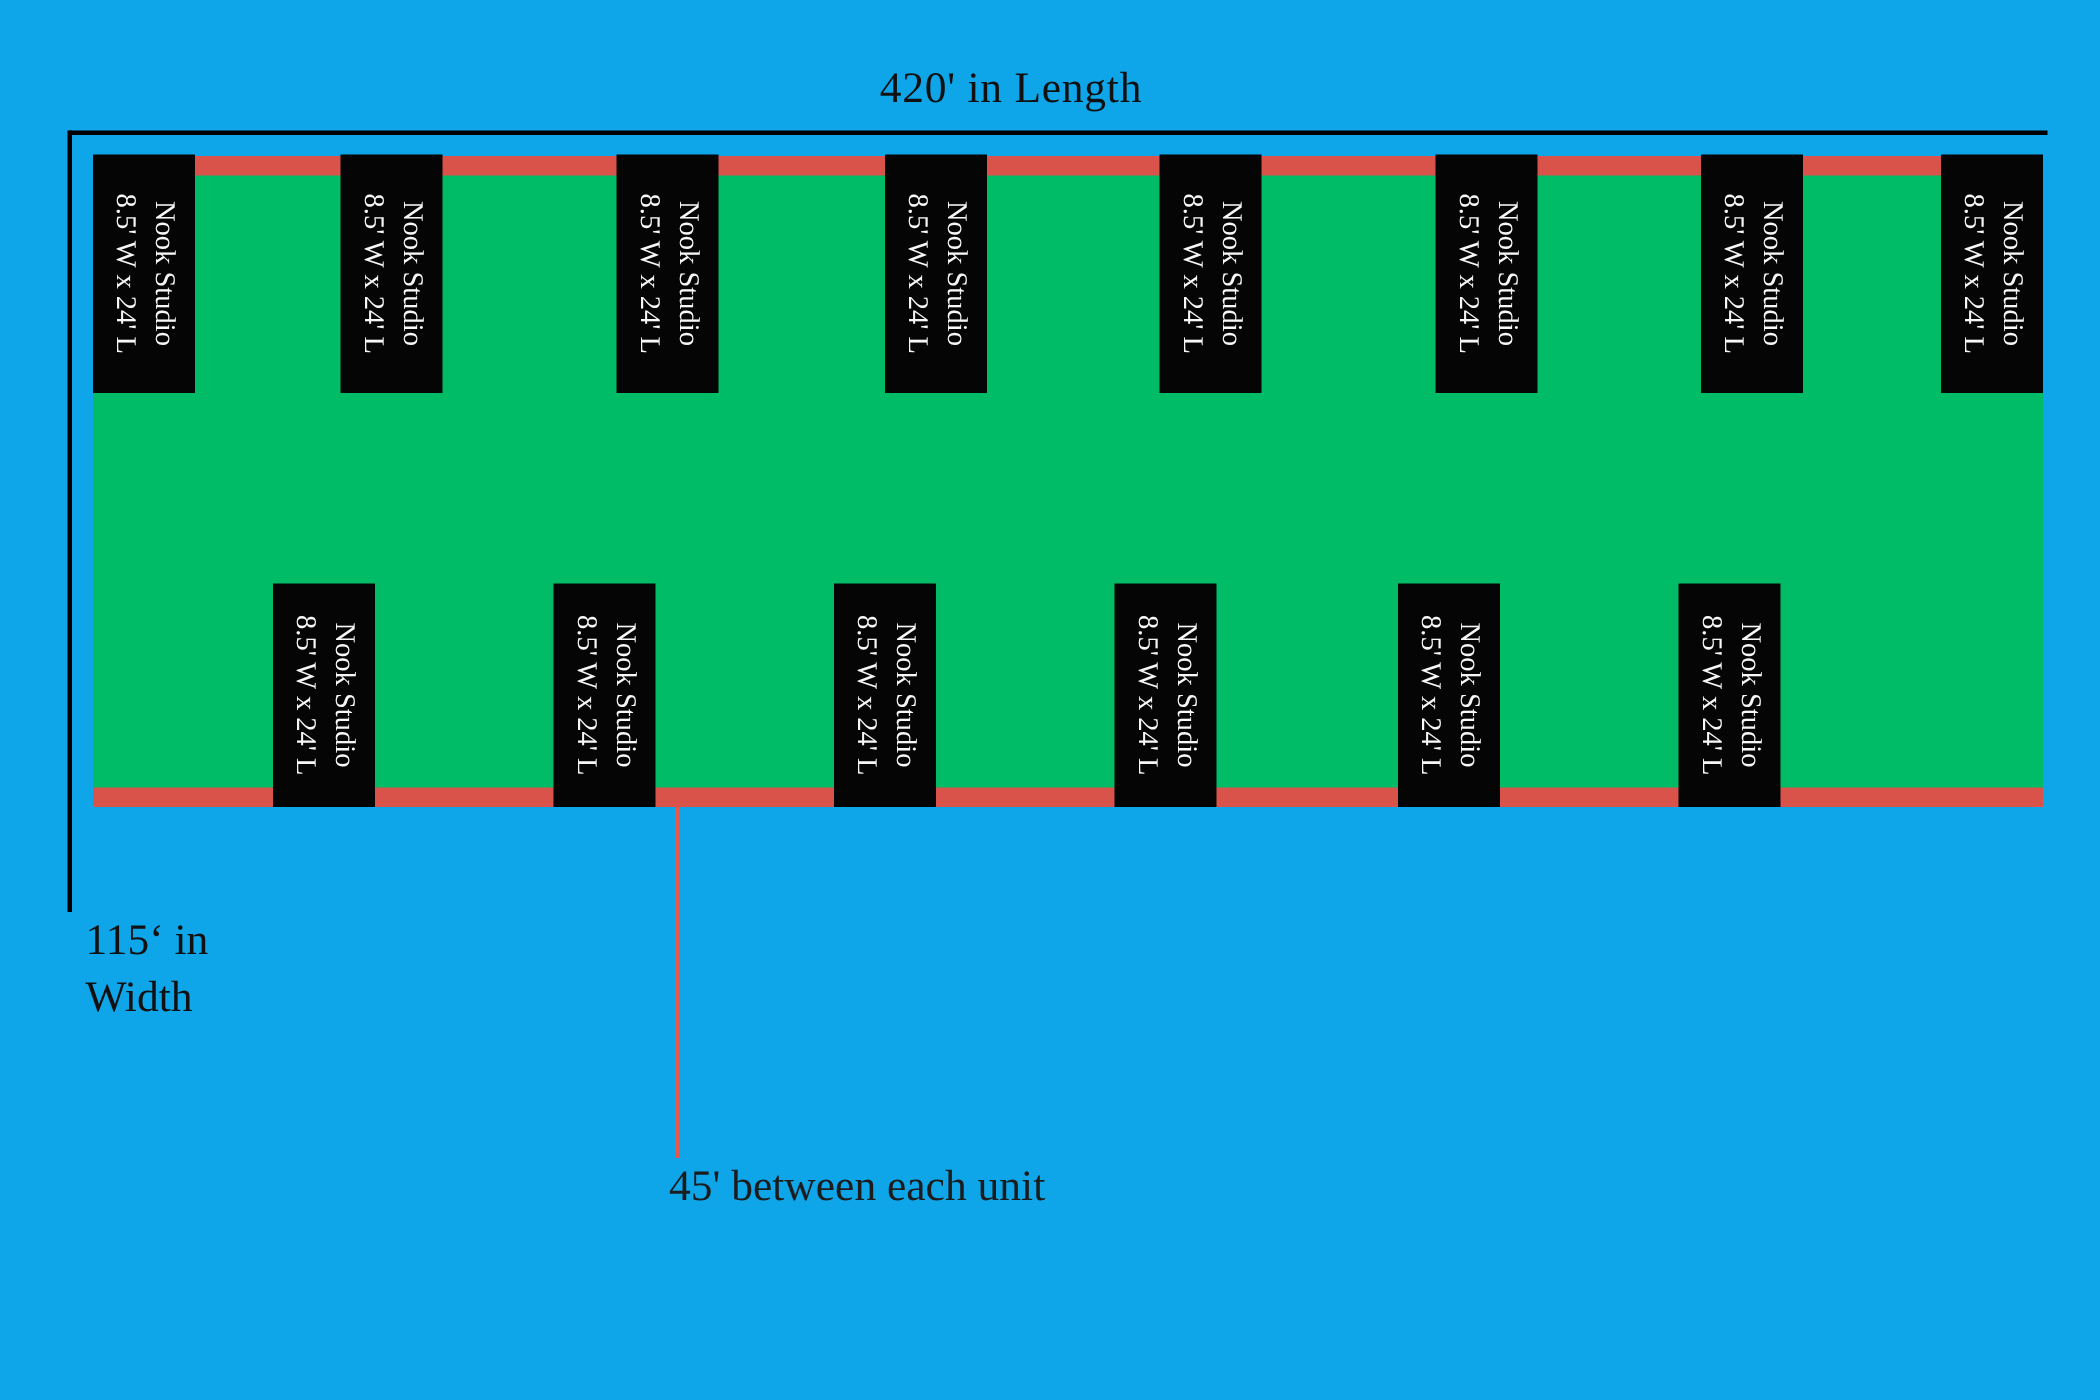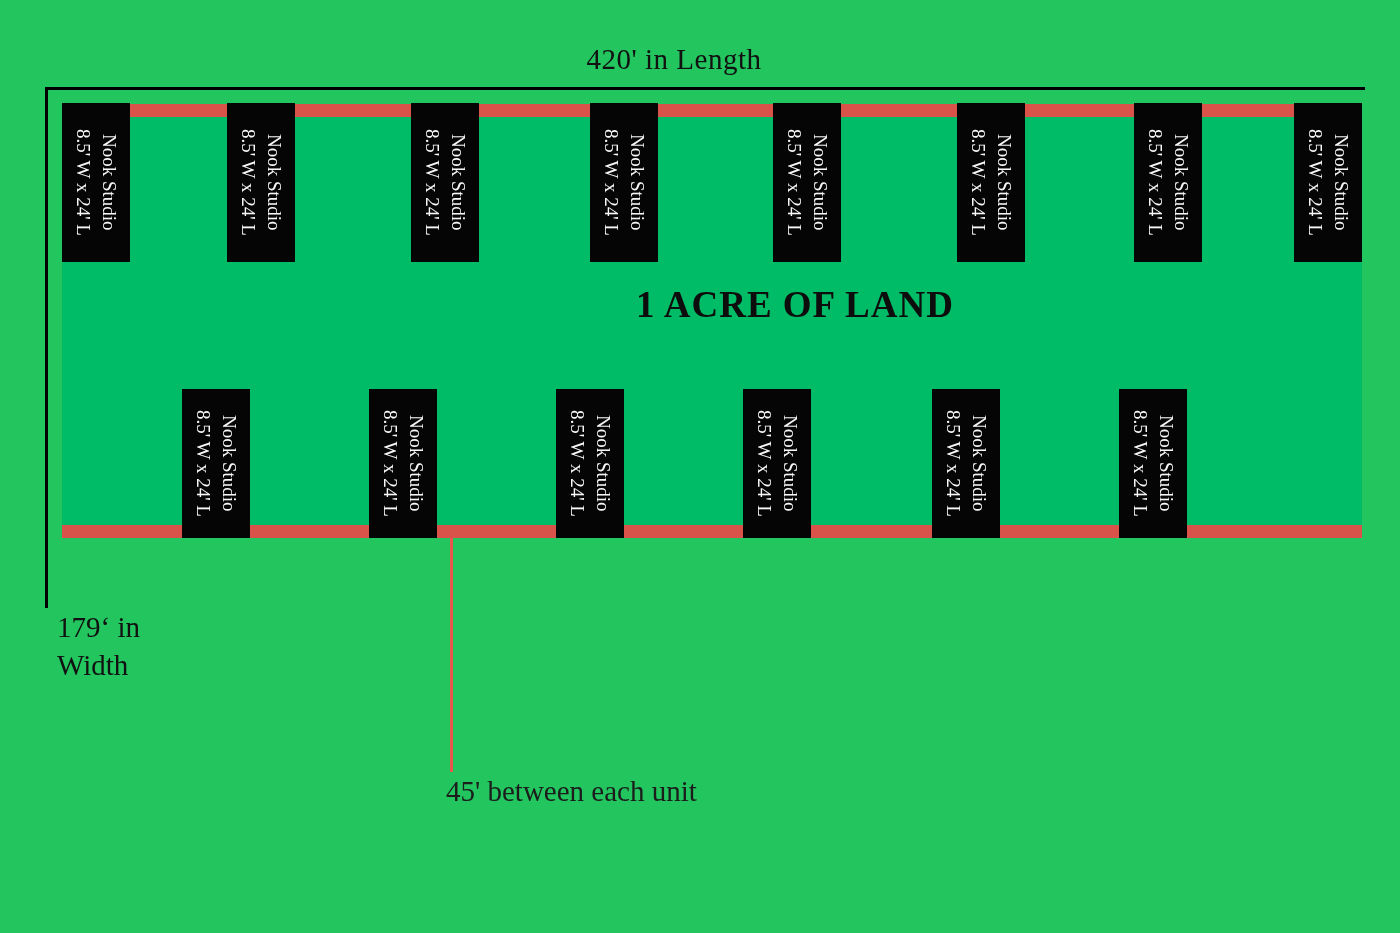--- a/index.html
+++ b/index.html
@@ -4,21 +4,21 @@
 <style>
   html, body {
     margin: 0;
     padding: 0;
     background: #ffffff;
   }
   .canvas {
     position: relative;
     width: 1400px;
     height: 933px;
-    background: #22c55e;
+    background: #0ea5e9;
     overflow: hidden;
     font-family: "Liberation Serif", "DejaVu Serif", serif;
   }
 
   
   .diagram-title {
     position: absolute;
     left: 46px;
     top: 43px;
     width: 1256px;
@@ -134,21 +134,20 @@
 <div class="canvas">
 
   <div class="diagram-title">420' in Length</div>
 
   <div class="axis-top"></div>
   <div class="axis-left"></div>
 
   <div class="land" id="land" style="background: rgb(0, 188, 102);">
     <div class="strip top" style="background: rgb(217, 83, 75);"></div>
     <div class="strip bottom" style="background: rgb(217, 83, 75);"></div>
-    <div class="land-label">1 ACRE OF LAND</div>
   <div class="unit top" style="left: 0px;">
         <div class="unit-text">
           <span class="line">Nook Studio</span>
           <span class="line">8.5' W x 24' L</span>
         </div>
       </div>
       <div class="unit top" style="left: 165px;">
         <div class="unit-text">
           <span class="line">Nook Studio</span>
           <span class="line">8.5' W x 24' L</span>
@@ -225,16 +224,16 @@
           <span class="line">Nook Studio</span>
           <span class="line">8.5' W x 24' L</span>
         </div>
       </div>
     </div>
 
   <div class="pointer-line"></div>
 
   <div class="spacing-label">45' between each unit</div>
 
-  <div class="width-label">179‘ in
+  <div class="width-label">115‘ in
 Width</div>
 
 </div>
 
 </body></html>

